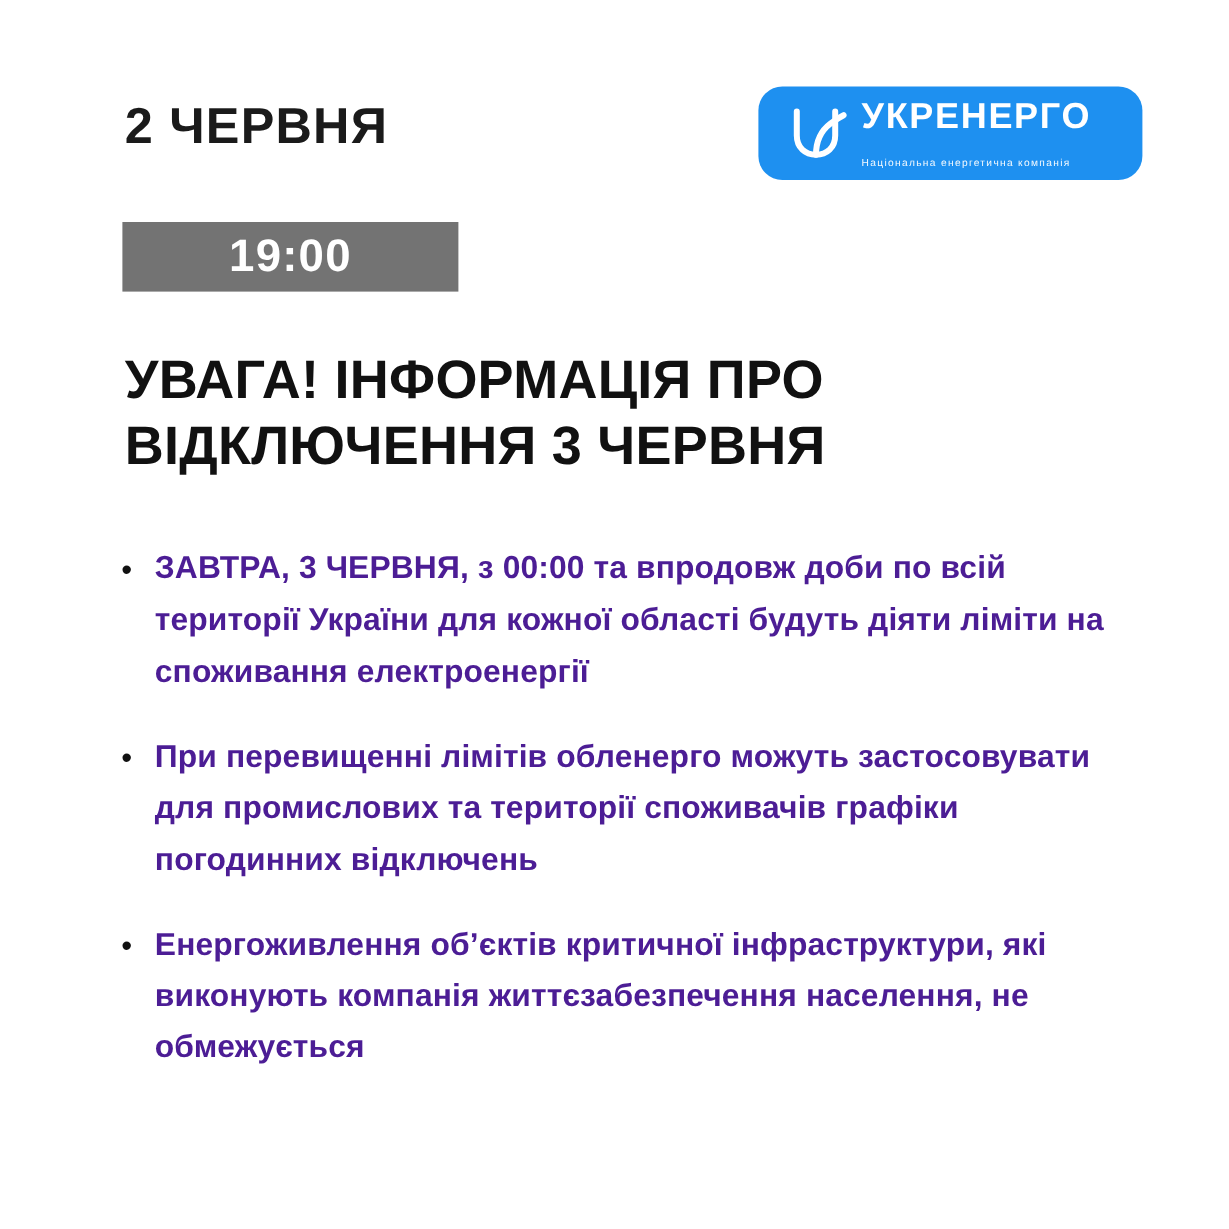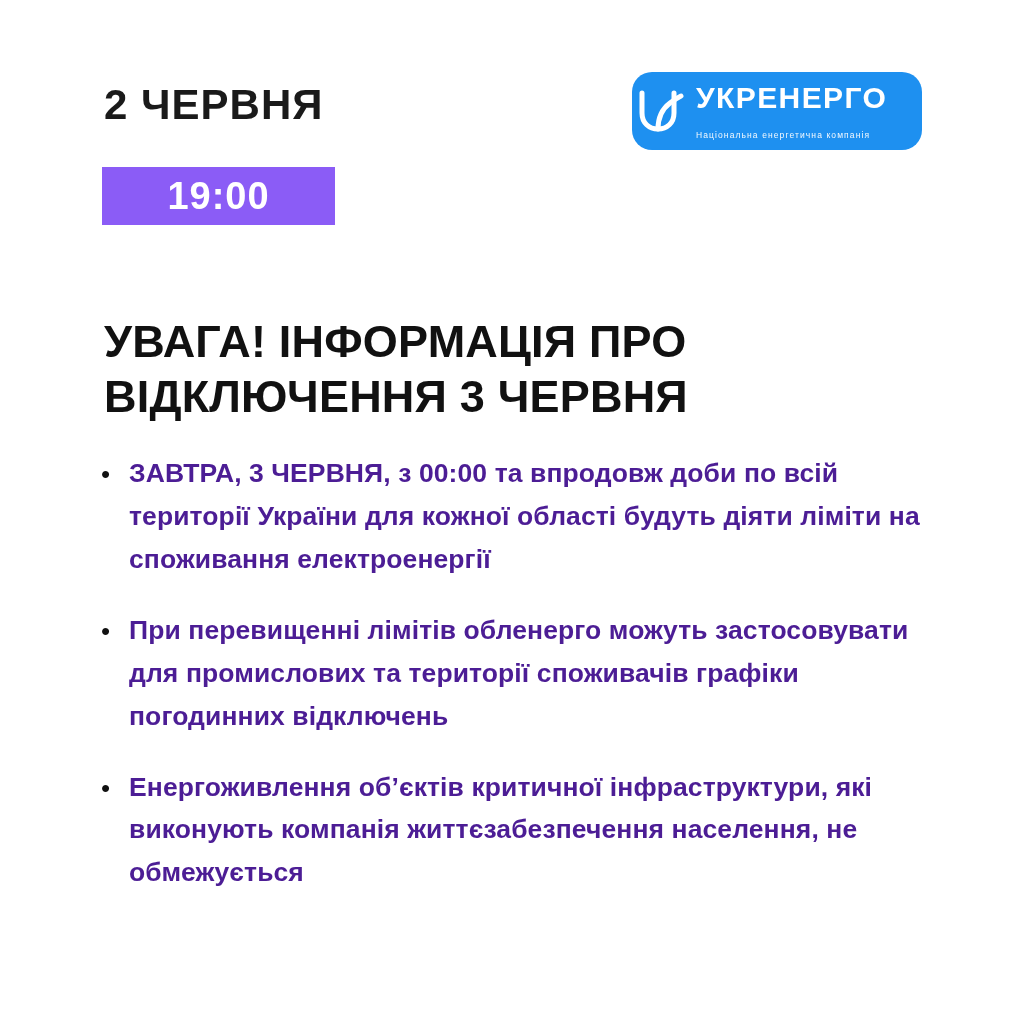--- a/index.html
+++ b/index.html
@@ -41,26 +41,27 @@
     color: #1a1a1a;
     line-height: 1;
     white-space: nowrap;
   }
 
   
   .logo-pill {
     position: absolute;
     left: 632px;
     top: 0px;
-    width: 290px;
+    width: 320px;
     height: 78px;
     background: #1e90f0;
     border-radius: 20px;
     display: flex;
     align-items: center;
+    padding-left: 22px;
     box-sizing: border-box;
   }
   .logo-mark {
     width: 52px;
     height: 48px;
     flex: 0 0 auto;
     margin-right: 12px;
     display: block;
   }
   .logo-text-wrap {
@@ -83,24 +84,24 @@
     line-height: 1.2;
     margin-top: 17px;
     white-space: nowrap;
     opacity: 0.95;
   }
 
   
   .time-badge {
     position: absolute;
     left: 102px;
-    top: 167px;
-    width: 233px;
+    top: 185px;
+    width: 280px;
     height: 58px;
-    background: #8b5cf6;
+    background: #737373;
     display: flex;
     align-items: center;
     justify-content: center;
   }
   .time-badge span {
     color: #ffffff;
     font-size: 38px;
     font-weight: bold;
     letter-spacing: 1px;
     line-height: 1;
@@ -111,21 +112,20 @@
     position: absolute;
     left: 104px;
     top: 290px;
     width: 830px;
     font-size: 45px;
     font-weight: bold;
     color: #111111;
     line-height: 1.22;
     letter-spacing: 0.2px;
     text-transform: uppercase;
-    margin-top: 25px;
   }
 
   
   .bullets {
     position: absolute;
     left: 95px;
     top: 452px;
     width: 860px;
   }
   .bullet-item {

